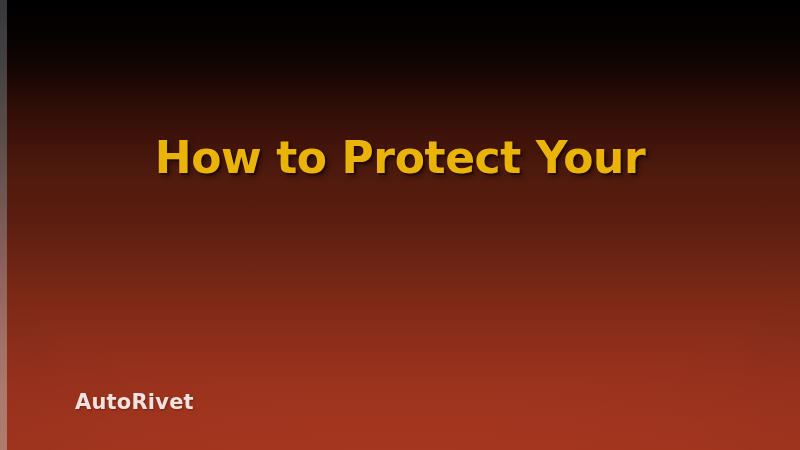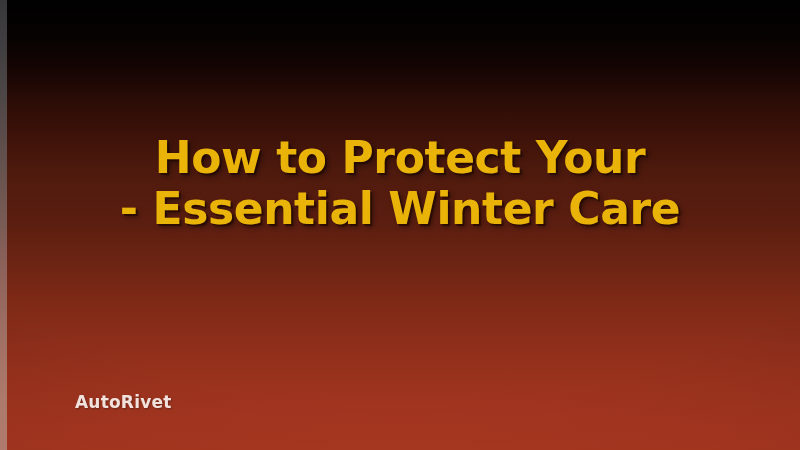--- a/index.html
+++ b/index.html
@@ -98,38 +98,37 @@
       2px 2px 0 rgba(28, 5, 0, 0.55),
       3px 3px 5px rgba(0, 0, 0, 0.40);
   }
 
   
   .brand {
     position: absolute;
     left: 75px;
     top: 391px;
     color: #f2e2de;
-    font-size: 17px;
+    font-size: 21px;
     font-weight: 700;
     letter-spacing: 0.2px;
     line-height: 22px;
     text-shadow: 1px 1px 2px rgba(0, 0, 0, 0.30);
   }
 </style>
 </head>
 <body>
 
 <div id="stage">
 
   <div class="bg-gradient"></div>
 
   <div class="edge-strip"></div>
 
   <div class="vignette"></div>
 
   <div class="headline">
     <span class="headline-line">How to Protect Your</span>
-    <span class="headline-line">- Essential Winter Care</span>
   </div>
 
   <div class="brand">AutoRivet</div>
 
 </div>
 
 </body></html>

